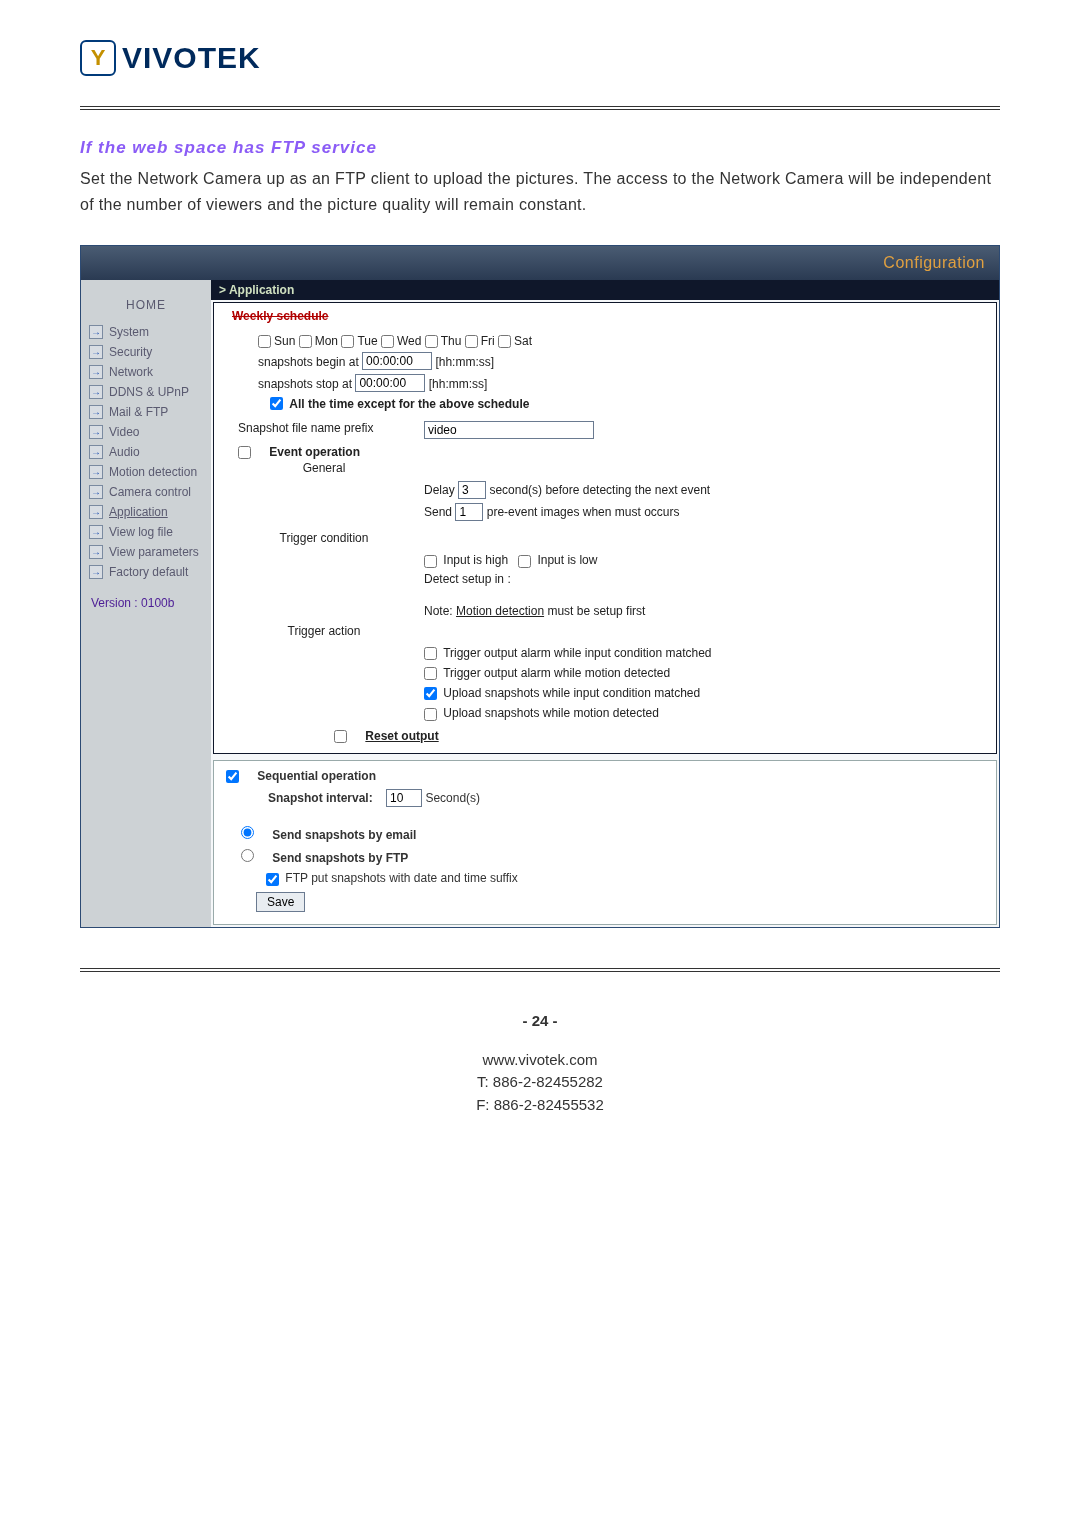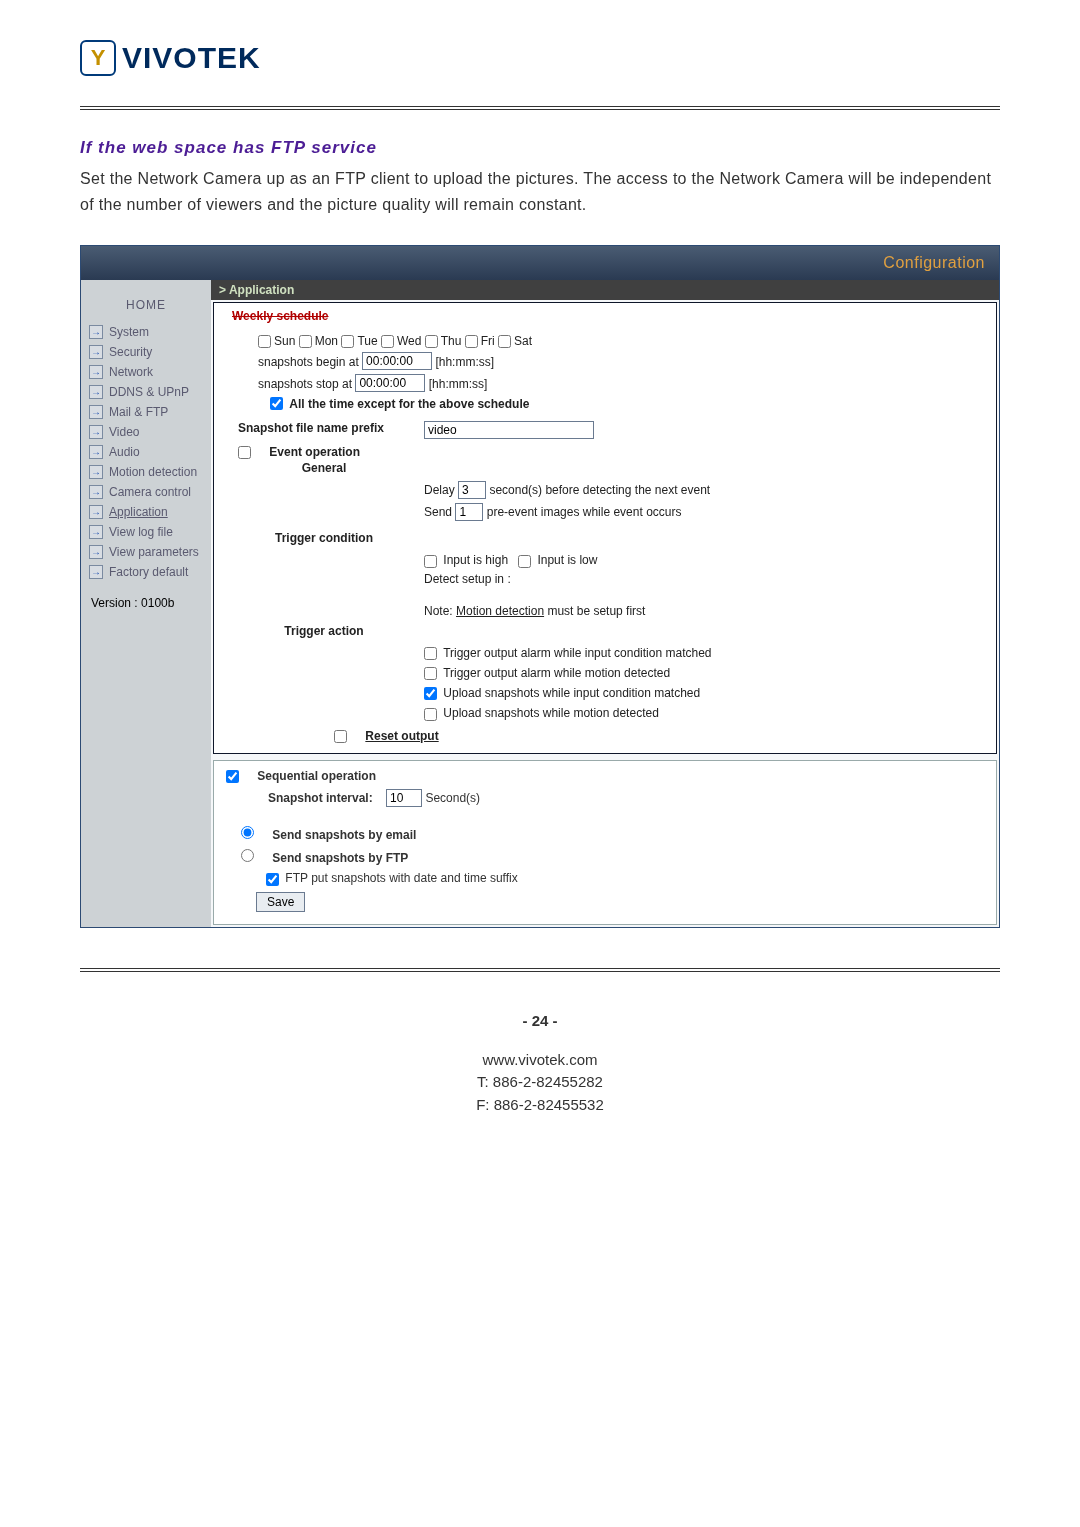--- a/index.html
+++ b/index.html
@@ -38,21 +38,21 @@
     font-weight: 900;
     letter-spacing: 1px;
     color: #002a5c;
   }
   hr.thick { border: none; border-top: 4px double #333; margin: 10px 0 28px; }
   hr.thick2 { border: none; border-top: 4px double #333; margin: 40px 0 12px; }
   .section-title {
     font-style: italic;
     font-family: Verdana, sans-serif;
     font-size: 17px;
-    color: #4c1d95;
+    color: #8b5cf6;
     letter-spacing: 1px;
     margin: 0 0 8px;
   }
   .intro {
     font-size: 16px;
     line-height: 1.6;
     letter-spacing: 0.3px;
     margin-bottom: 28px;
   }
   
@@ -97,28 +97,28 @@
   .side-item.active .lbl { text-decoration: underline; }
   .arrow {
     width: 14px; height: 14px;
     border: 1px solid #7a8aa0;
     background: #d8dde3;
     font-size: 10px;
     color: #2050b0;
     display: flex; align-items: center; justify-content: center;
     line-height: 1;
   }
-  .version { margin-top: 14px; color: #000000; font-size: 12px; padding-left: 2px; }
+  .version { margin-top: 14px; color: #4c1d95; font-size: 12px; padding-left: 2px; }
   .content {
     flex: 1;
     background: #f5f7f9;
     padding: 0;
   }
   .crumb {
-    background: #404040;
+    background: #0f172a;
     color: #cfe0c0;
     padding: 3px 8px;
     font-size: 12px;
     font-weight: bold;
   }
   .form-area {
     border: 1px solid #0f172a;
     margin: 2px;
     padding: 6px 10px 10px;
     background: #fff;
@@ -141,21 +141,21 @@
   .row label, .row span { vertical-align: middle; }
   input[type=text] {
     border: 1px solid #6a7a90;
     font-size: 12px;
     padding: 1px 3px;
     font-family: Verdana, sans-serif;
   }
   .chk { width: 13px; height: 13px; vertical-align: middle; margin: 0 3px 0 0; }
   .bold { font-weight: bold; padding-left: 12px; }
   .two-col { display: flex; }
-  .lbl-col { width: 200px; font-weight: bold; text-align: center; }
+  .lbl-col { width: 200px; font-weight: normal; text-align: center; }
   .lbl-col.left { text-align: left; padding-left: 14px; }
   .val-col { flex: 1; }
   .indent { padding-left: 200px; }
   .note-link { text-decoration: underline; }
   .form-area2 {
     border: 1px solid #9aa;
     margin: 6px 2px 2px;
     padding: 8px 12px 12px;
     background: #fff;
     font-size: 12px;
@@ -304,21 +304,21 @@
 
         <div class="indent">
           <span>Delay</span>
           <input type="text" style="width: 28px;" value="3">
           <span>second(s) before detecting the next event</span>
         </div>
 
         <div class="indent" style="margin-top:4px">
           <span>Send</span>
           <input type="text" style="width: 28px;" value="1">
-          <span>pre-event images while event occurs</span>
+          <span>pre-event images when must occurs</span>
         </div>
 
         <div class="two-col" style="margin-top:10px">
           <div class="lbl-col">Trigger condition</div>
           <div class="val-col"></div>
         </div>
 
         <div class="indent" style="margin-top:8px">
           <input type="checkbox" class="chk" style="">
           <span>Input is high</span>

